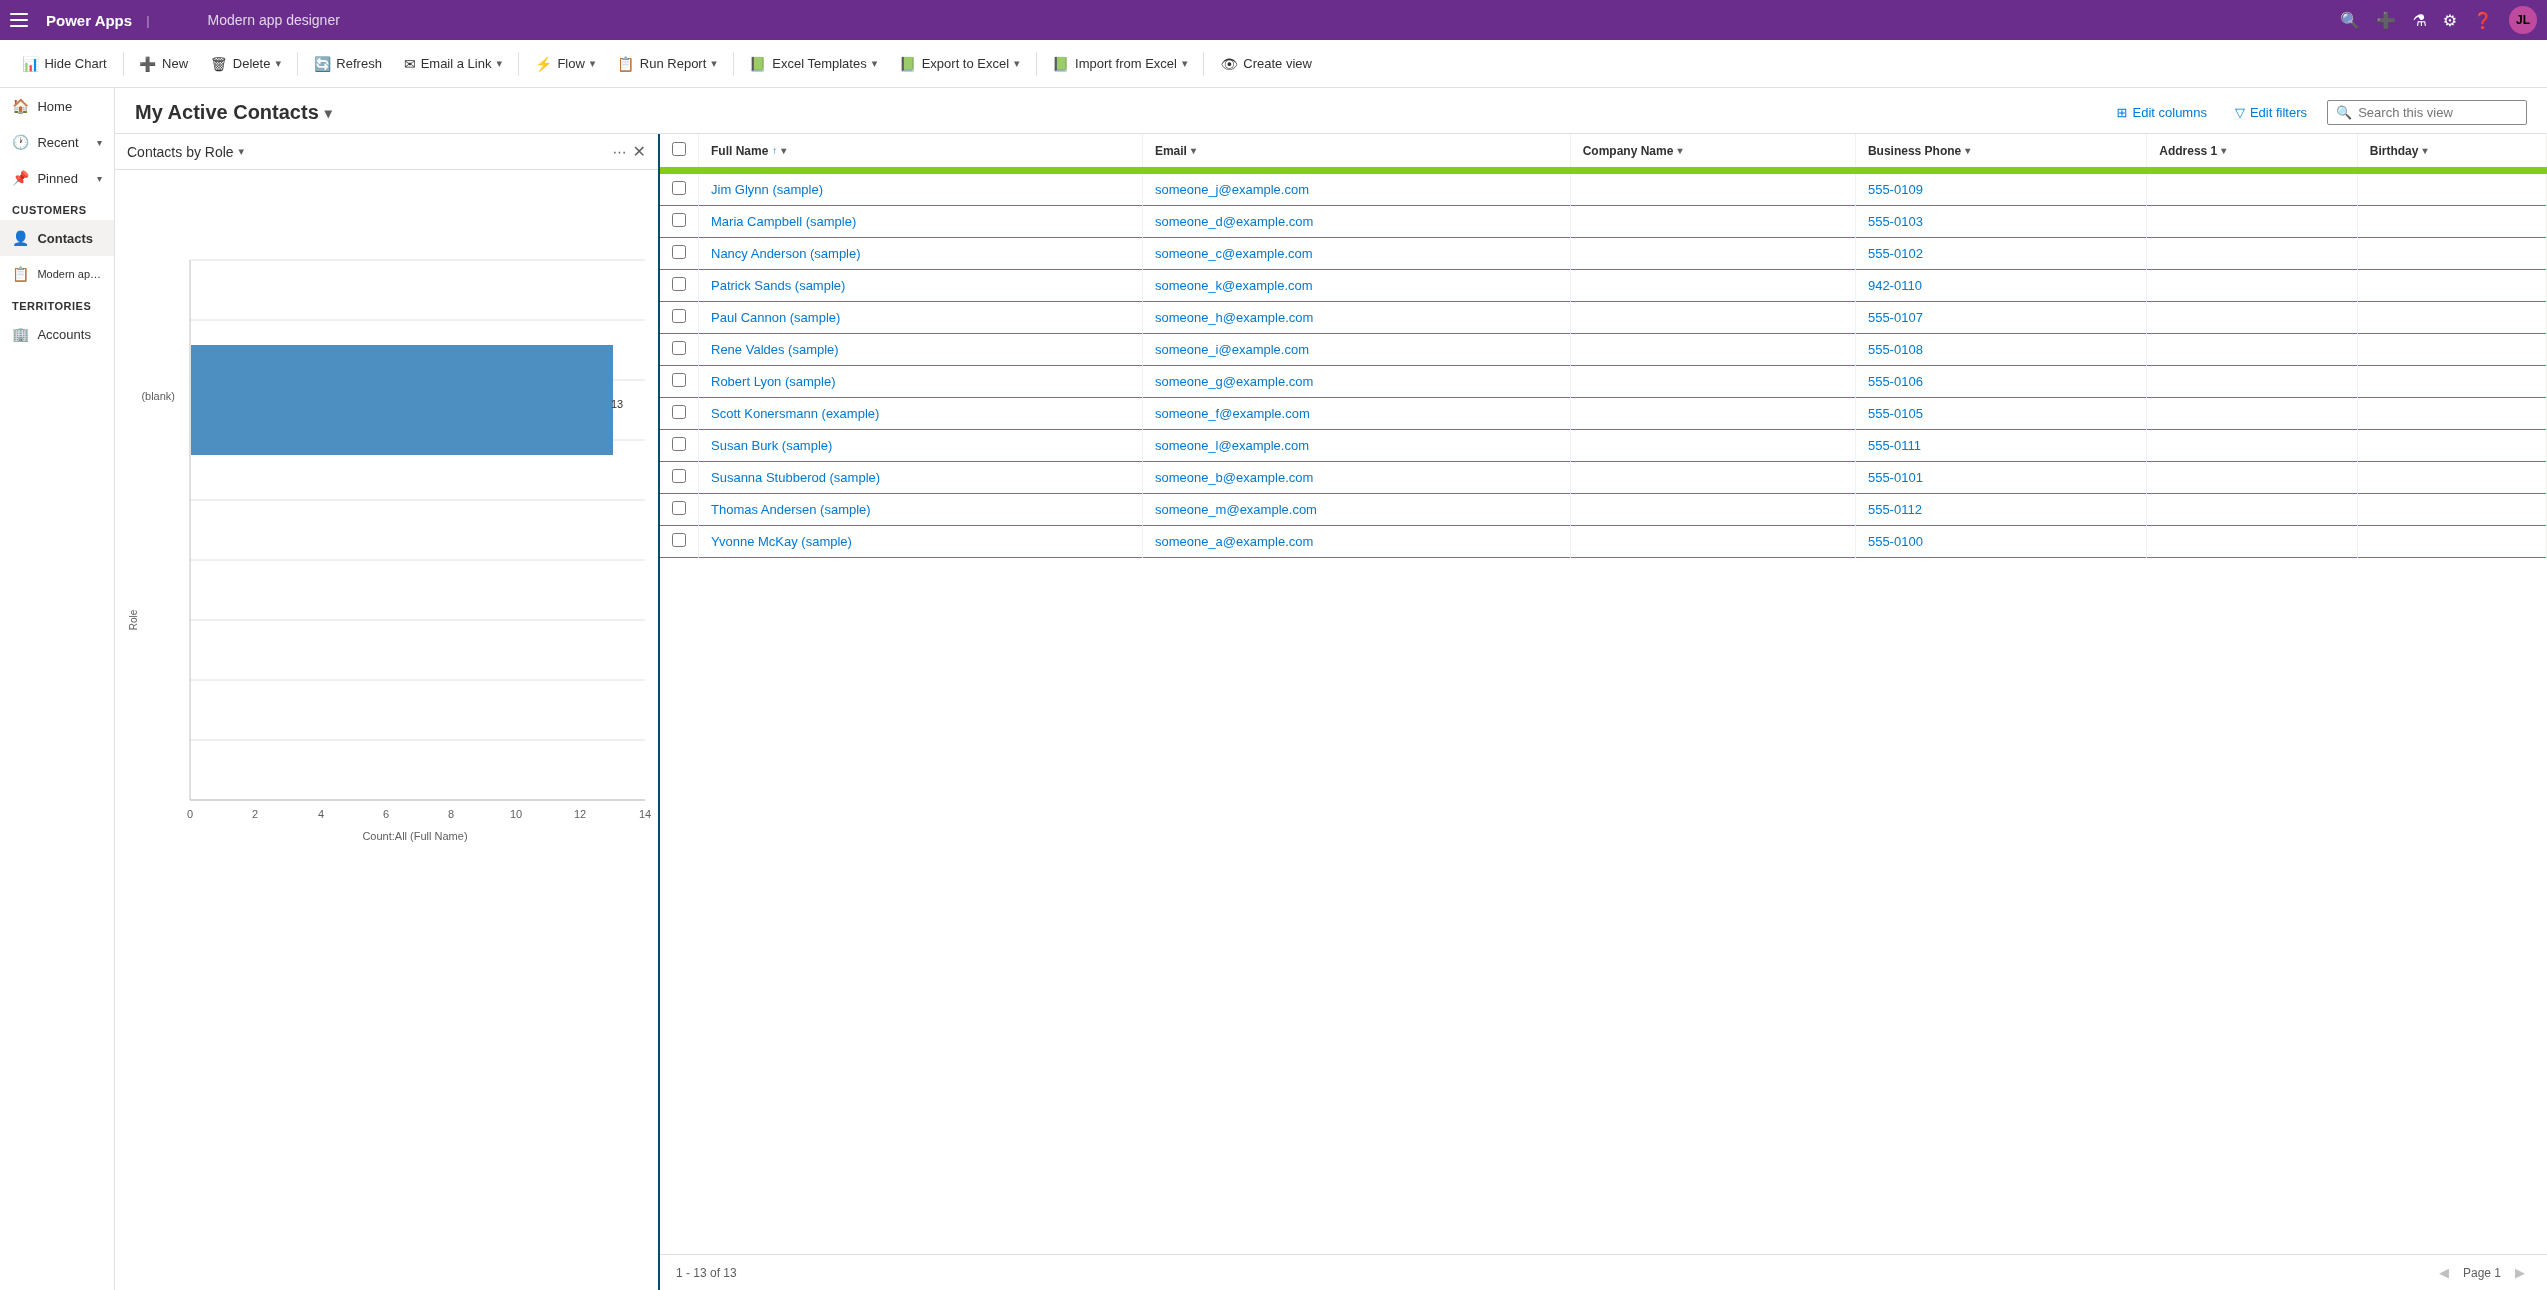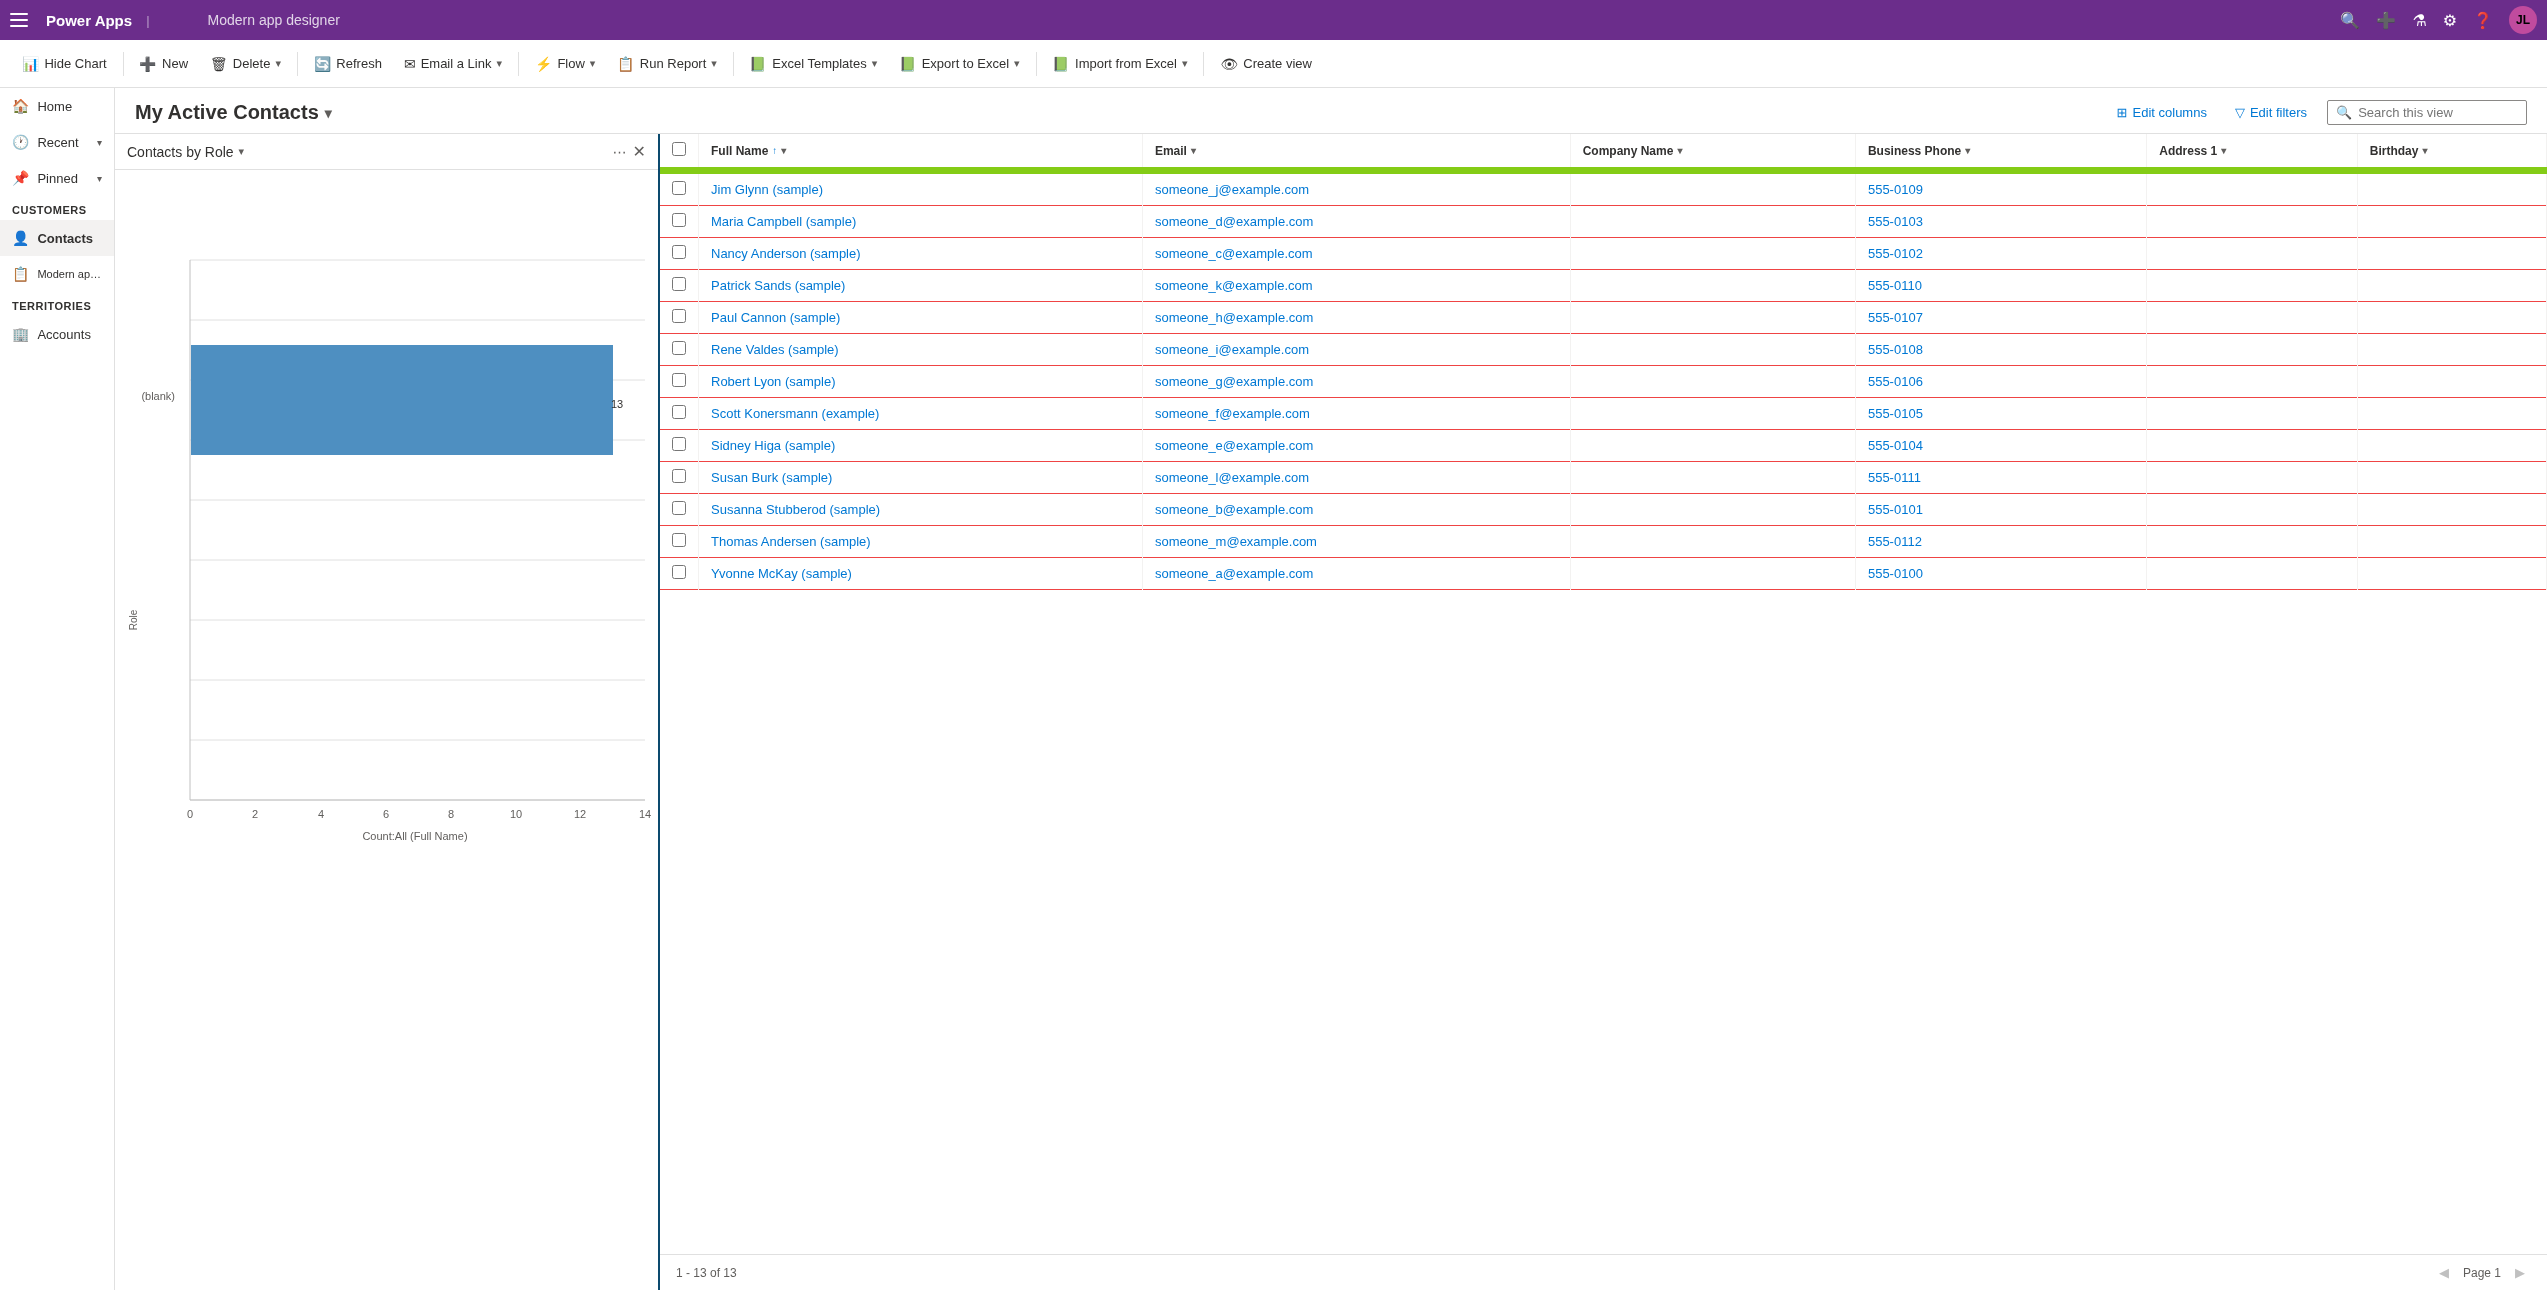--- a/index.html
+++ b/index.html
@@ -511,21 +511,21 @@
       <td></td>
       <td></td>
     </tr>
                 <tr>
       <td class="checkbox-col">
         <input type="checkbox" class="row-checkbox" style="">
       </td>
       <td class="link-cell">Patrick Sands (sample)</td>
       <td class="link-cell">someone_k@example.com</td>
       <td></td>
-      <td class="link-cell">555-0110</td>
+      <td class="link-cell">942-0110</td>
       <td></td>
       <td></td>
     </tr>
                 <tr>
       <td class="checkbox-col">
         <input type="checkbox" class="row-checkbox" style="">
       </td>
       <td class="link-cell">Paul Cannon (sample)</td>
       <td class="link-cell">someone_h@example.com</td>
       <td></td>
@@ -556,31 +556,20 @@
       <td></td>
     </tr>
                 <tr>
       <td class="checkbox-col">
         <input type="checkbox" class="row-checkbox" style="">
       </td>
       <td class="link-cell">Scott Konersmann (example)</td>
       <td class="link-cell">someone_f@example.com</td>
       <td></td>
       <td class="link-cell">555-0105</td>
-      <td></td>
-      <td></td>
-    </tr>
-                <tr>
-      <td class="checkbox-col">
-        <input type="checkbox" class="row-checkbox" style="">
-      </td>
-      <td class="link-cell">Sidney Higa (sample)</td>
-      <td class="link-cell">someone_e@example.com</td>
-      <td></td>
-      <td class="link-cell">555-0104</td>
       <td></td>
       <td></td>
     </tr>
                 <tr>
       <td class="checkbox-col">
         <input type="checkbox" class="row-checkbox" style="">
       </td>
       <td class="link-cell">Susan Burk (sample)</td>
       <td class="link-cell">someone_l@example.com</td>
       <td></td>

